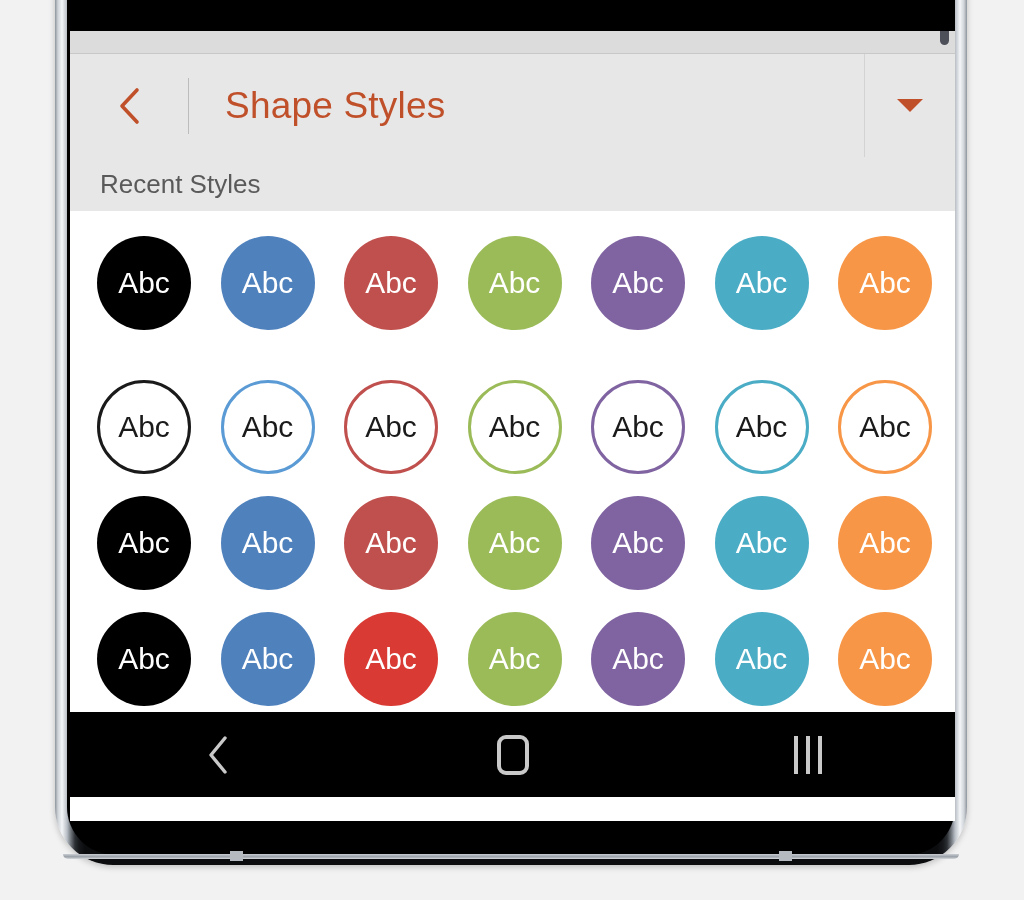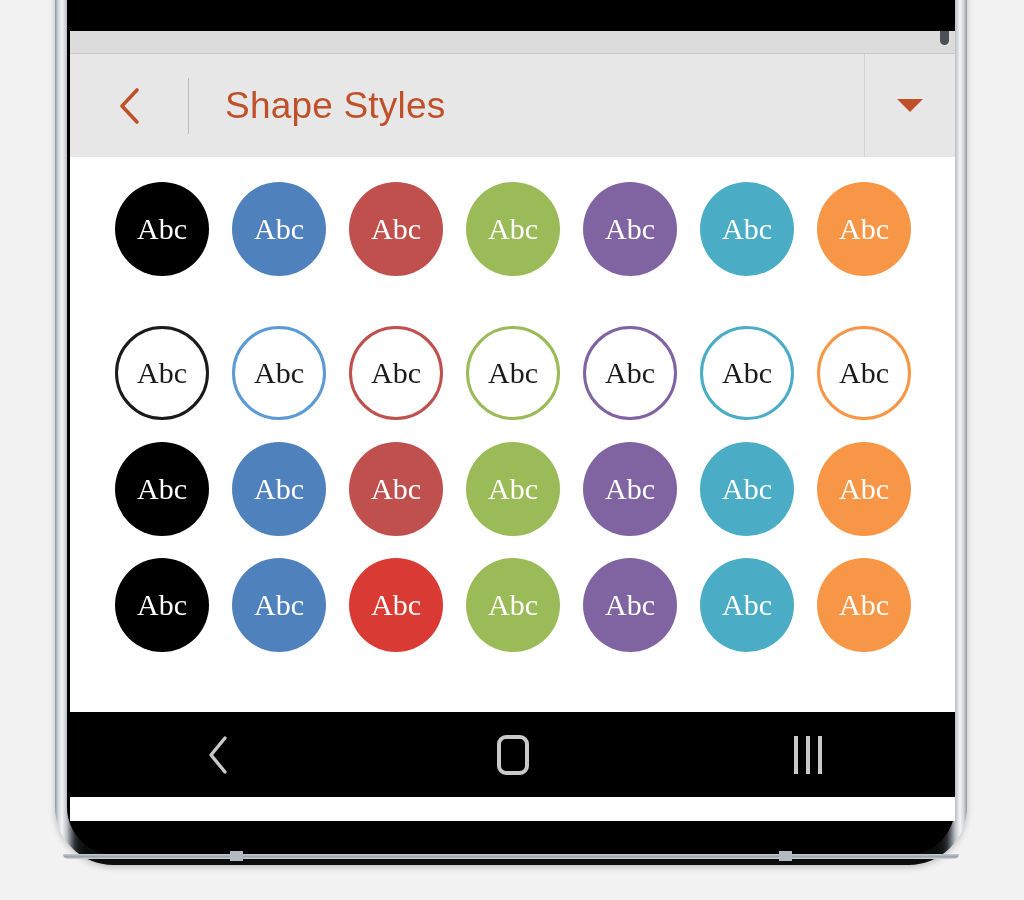--- a/index.html
+++ b/index.html
@@ -168,24 +168,23 @@
   }
 
   .gallery {
     background: #ffffff;
     padding: 0 0 0 0;
   }
 
   .style-row {
     display: flex;
     align-items: center;
-    justify-content: flex-start;
-    padding-left: 45px;
+    justify-content: space-between;
+    padding-left: 27px;
     height: 116px;
-    font-family: Liberation Serif, serif;
   }
 
   .style-chip {
     width: 94px;
     height: 94px;
     margin-right: 23px;
     border-radius: 50%;
     box-sizing: border-box;
     display: flex;
     align-items: center;
@@ -266,20 +265,23 @@
       <div class="hdr-divider"></div>
       <div class="panel-title">Shape Styles</div>
       <div class="hdr-right-divider"></div>
       <div class="dropdown-btn">
         <span class="caret-down"></span>
       </div>
     </div>
 
     <div style="position:absolute; left:0; top:126px; width:100%; bottom:0; background:#ffffff;">
 
+      <div class="section-label">
+        <span>Recent Styles</span>
+      </div>
       <div class="gallery recent-block">
         <div class="style-row">
           <div class="style-chip filled" style="background: rgb(0, 0, 0);">
             <span>Abc</span>
           </div>
           <div class="style-chip filled" style="background: rgb(79, 129, 189);">
             <span>Abc</span>
           </div>
           <div class="style-chip filled" style="background: rgb(192, 80, 77);">
             <span>Abc</span>

